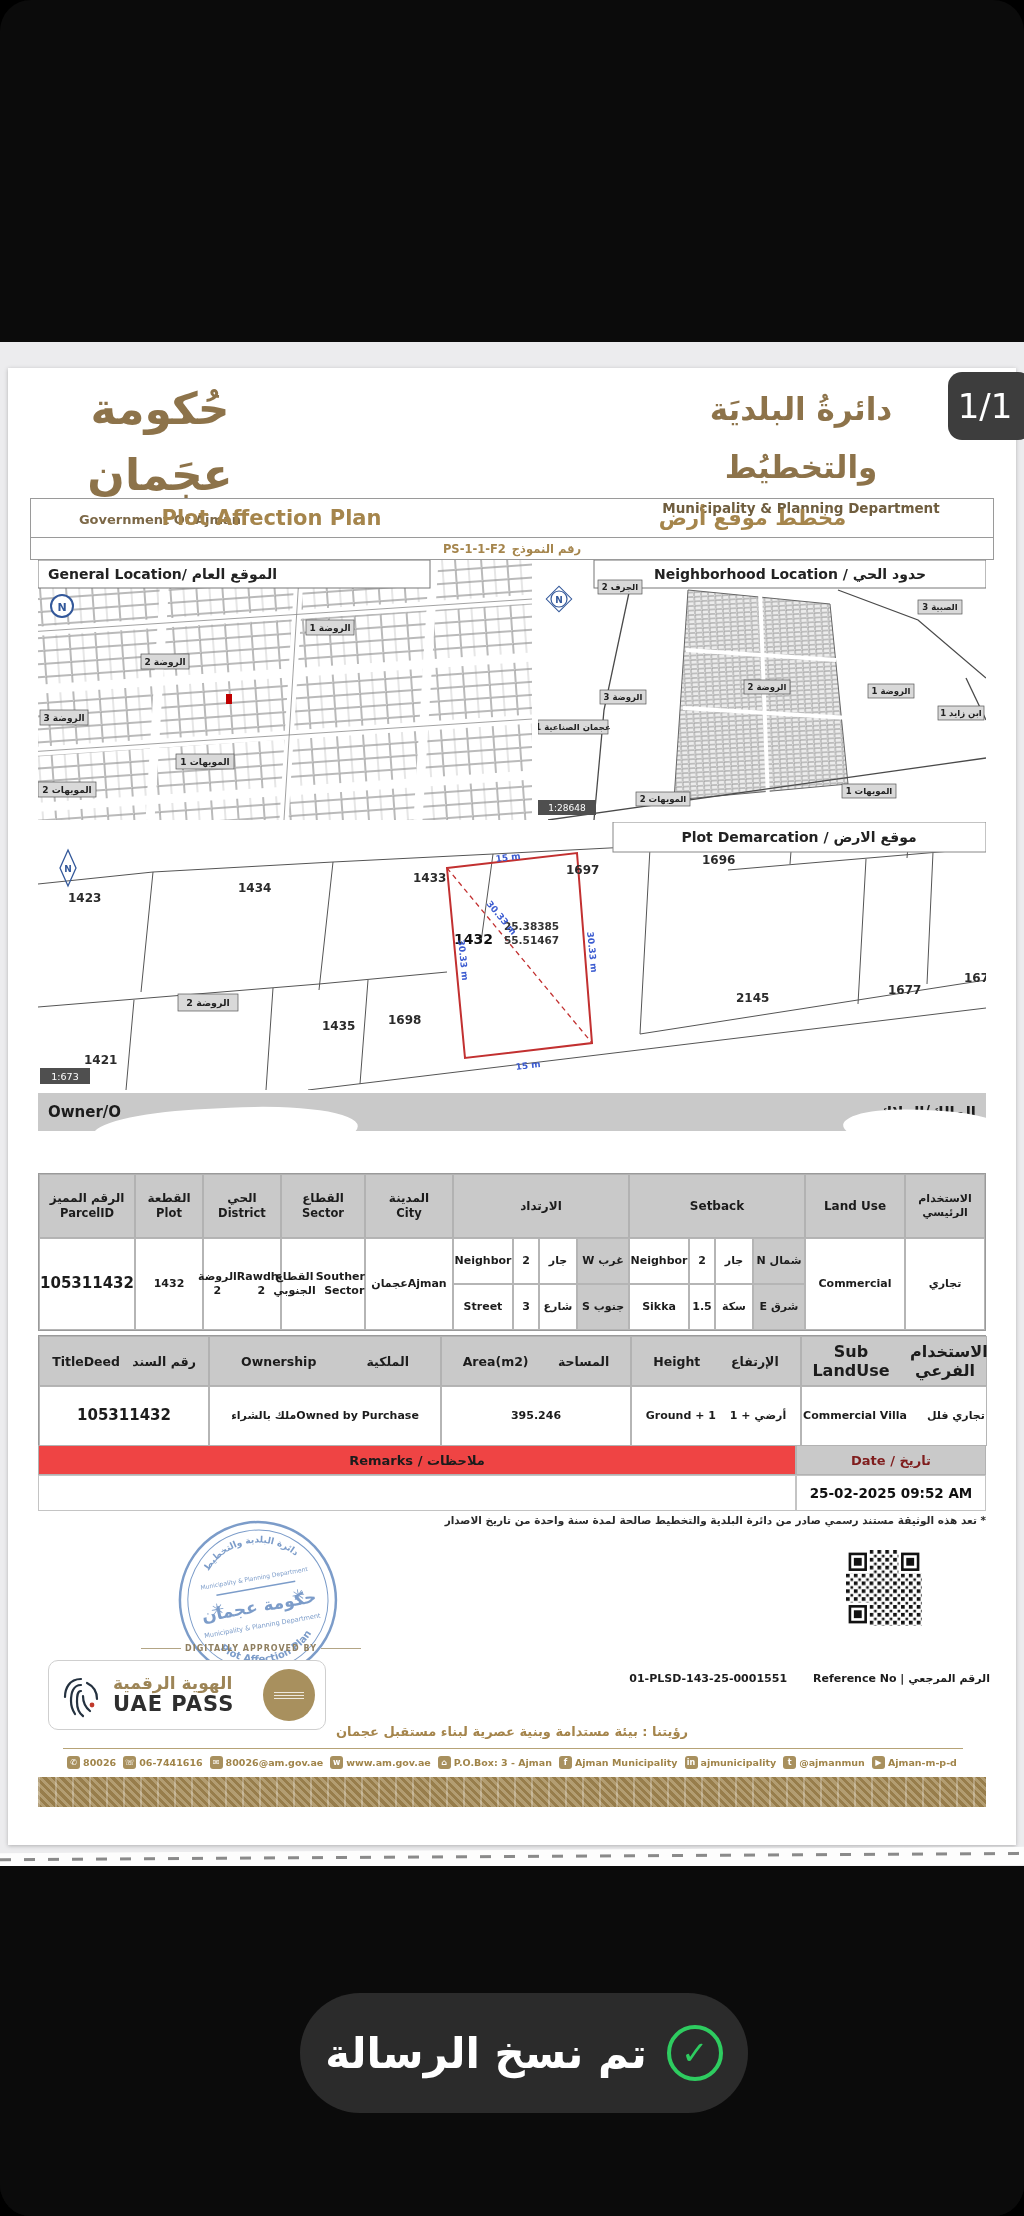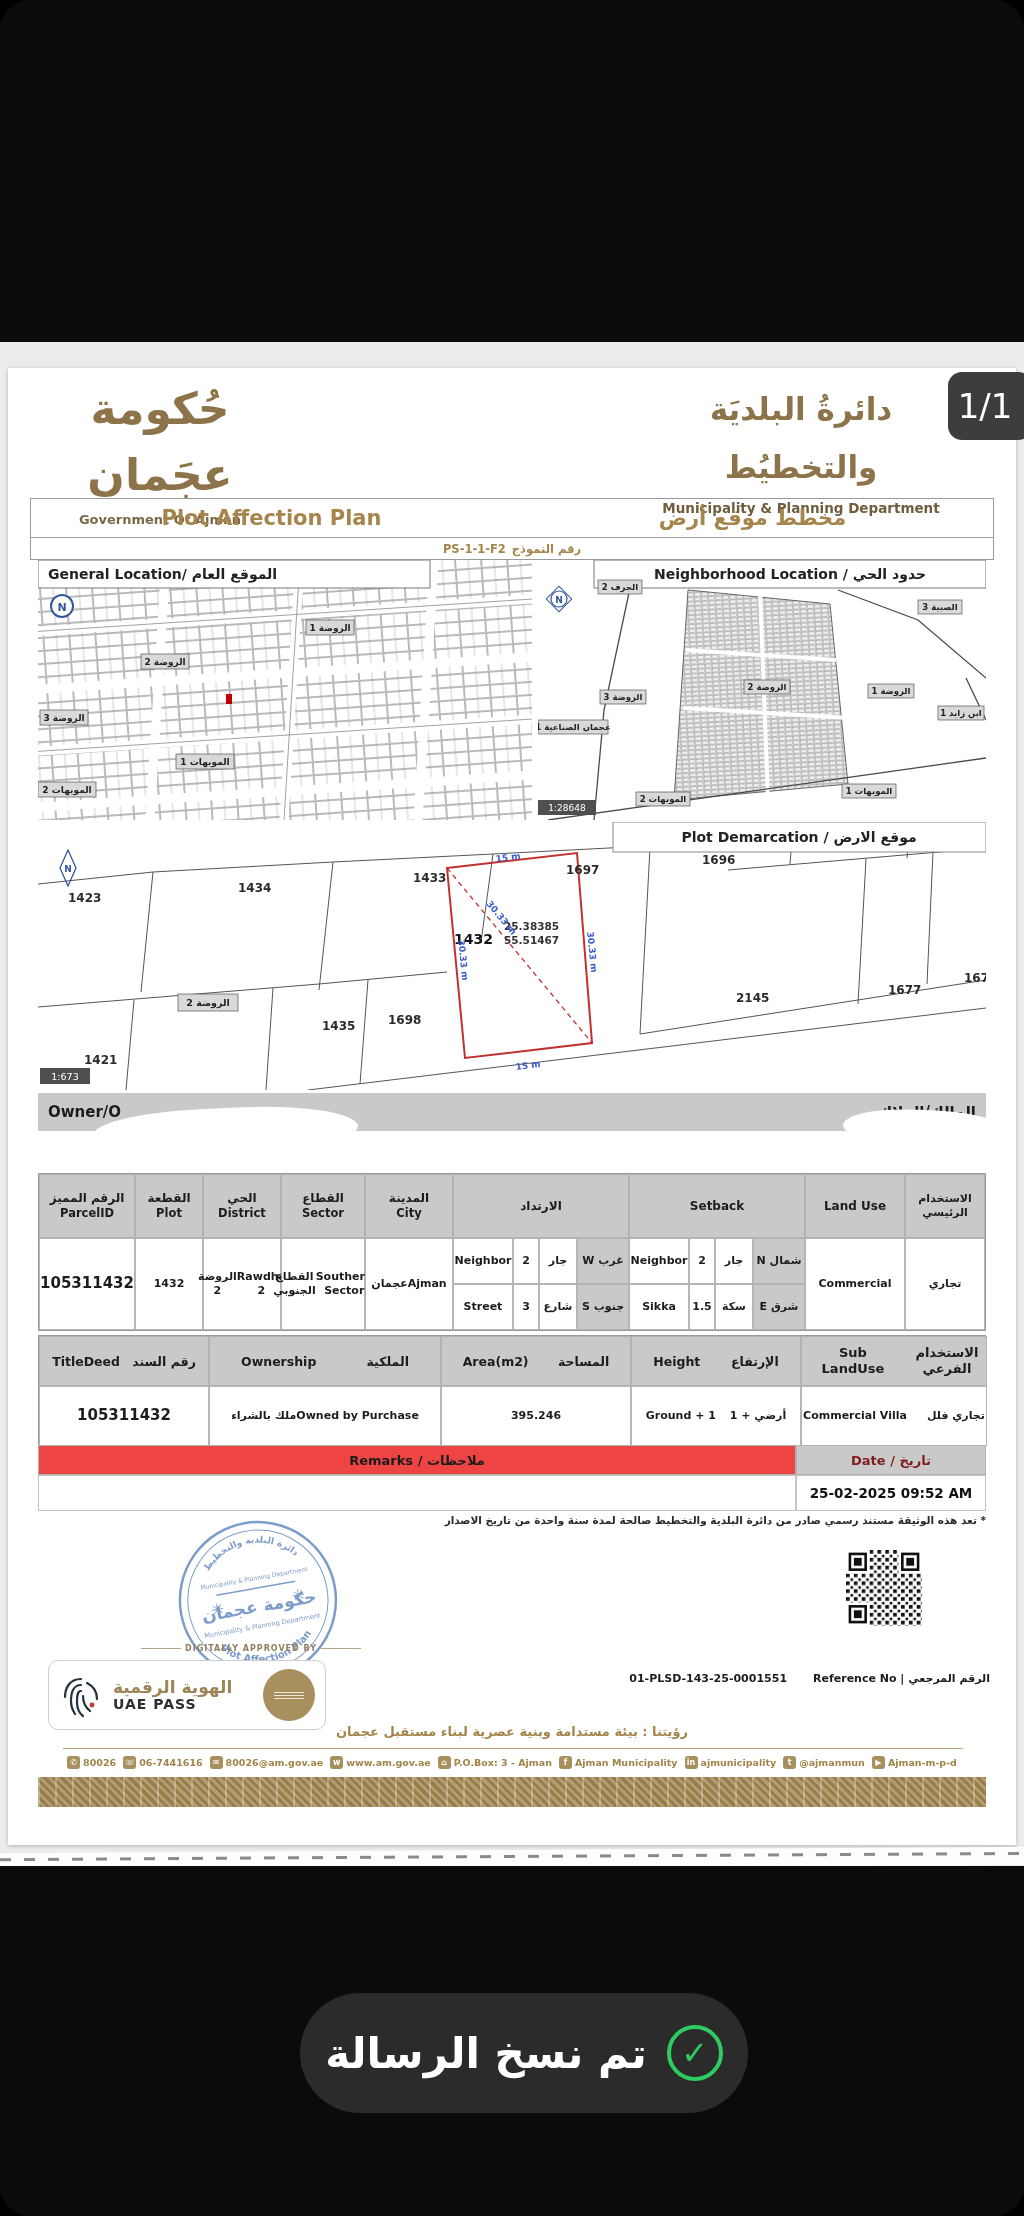--- a/index.html
+++ b/index.html
@@ -88,21 +88,21 @@
                font-size:11px; font-weight:bold; color:#1c1c1c;margin-top:20px; }
   .approved { position:absolute; left:88px; top:1276px; width:310px; text-align:center; font-size:8px;
               letter-spacing:1px; color:#8f7f60; font-weight:bold; }
   .approved .line { display:inline-block; width:40px; border-top:1px solid #b3a585; vertical-align:middle; margin:0 4px; }
 
   
   .uaepass { position:absolute; left:40px; top:1292px; width:278px; height:70px; border:1.5px solid #cfcfcf;
              border-radius:10px; background:#fff; display:flex; align-items:center; padding:0 10px; gap:10px; }
   .up-text { line-height:1.1; }
   .up-ar { font-size:17px; font-weight:bold; color:#9d8557; }
-  .up-en { font-size:14px; font-weight:bold; color:#2e2e2e; letter-spacing:1px; }
+  .up-en { font-size:21px; font-weight:bold; color:#2e2e2e; letter-spacing:1px; }
   .gold-seal { width:52px; height:52px; border-radius:50%; background:#a8905e; margin-left:auto;
                display:flex; flex-direction:column; align-items:center; justify-content:center; color:#fff;
                font-size:6px; gap:2px; text-align:center; }
   .gold-seal i { display:block; width:30px; border-top:1px solid rgba(255,255,255,.8); }
 
   .vision { position:absolute; left:0; top:1356px; width:1008px; text-align:center; direction:rtl;
             font-size:13px; font-weight:bold; color:#a5854c; }
   .divider { position:absolute; left:55px; top:1380px; width:900px; border-top:1px solid #b7a376; }
   .contacts { position:absolute; left:0; top:1388px; width:1008px; display:flex; justify-content:center;
               gap:7px; align-items:center; font-size:9.5px; color:#a08449; font-weight:bold; }
@@ -399,21 +399,21 @@
               <span>الملكية</span>
             </div>
           <div class="pair">
               <span>Area(m2)</span>
               <span>المساحة</span>
             </div>
           <div class="pair">
               <span>Height</span>
               <span>الإرتفاع</span>
             </div>
-          <div class="pair" style="font-size:13px;gap:16px;">
+          <div class="pair" style="font-size:16px;gap:16px;">
               <span>Sub LandUse</span>
               <span style="width:70px">الاستخدام الفرعي</span>
             </div>
         </div>
         <div class="t2-body">
           <div class="dc big">105311432</div>
           <div class="dc">
               <span>ملك بالشراء</span>
               <span>Owned by Purchase</span>
             </div>

